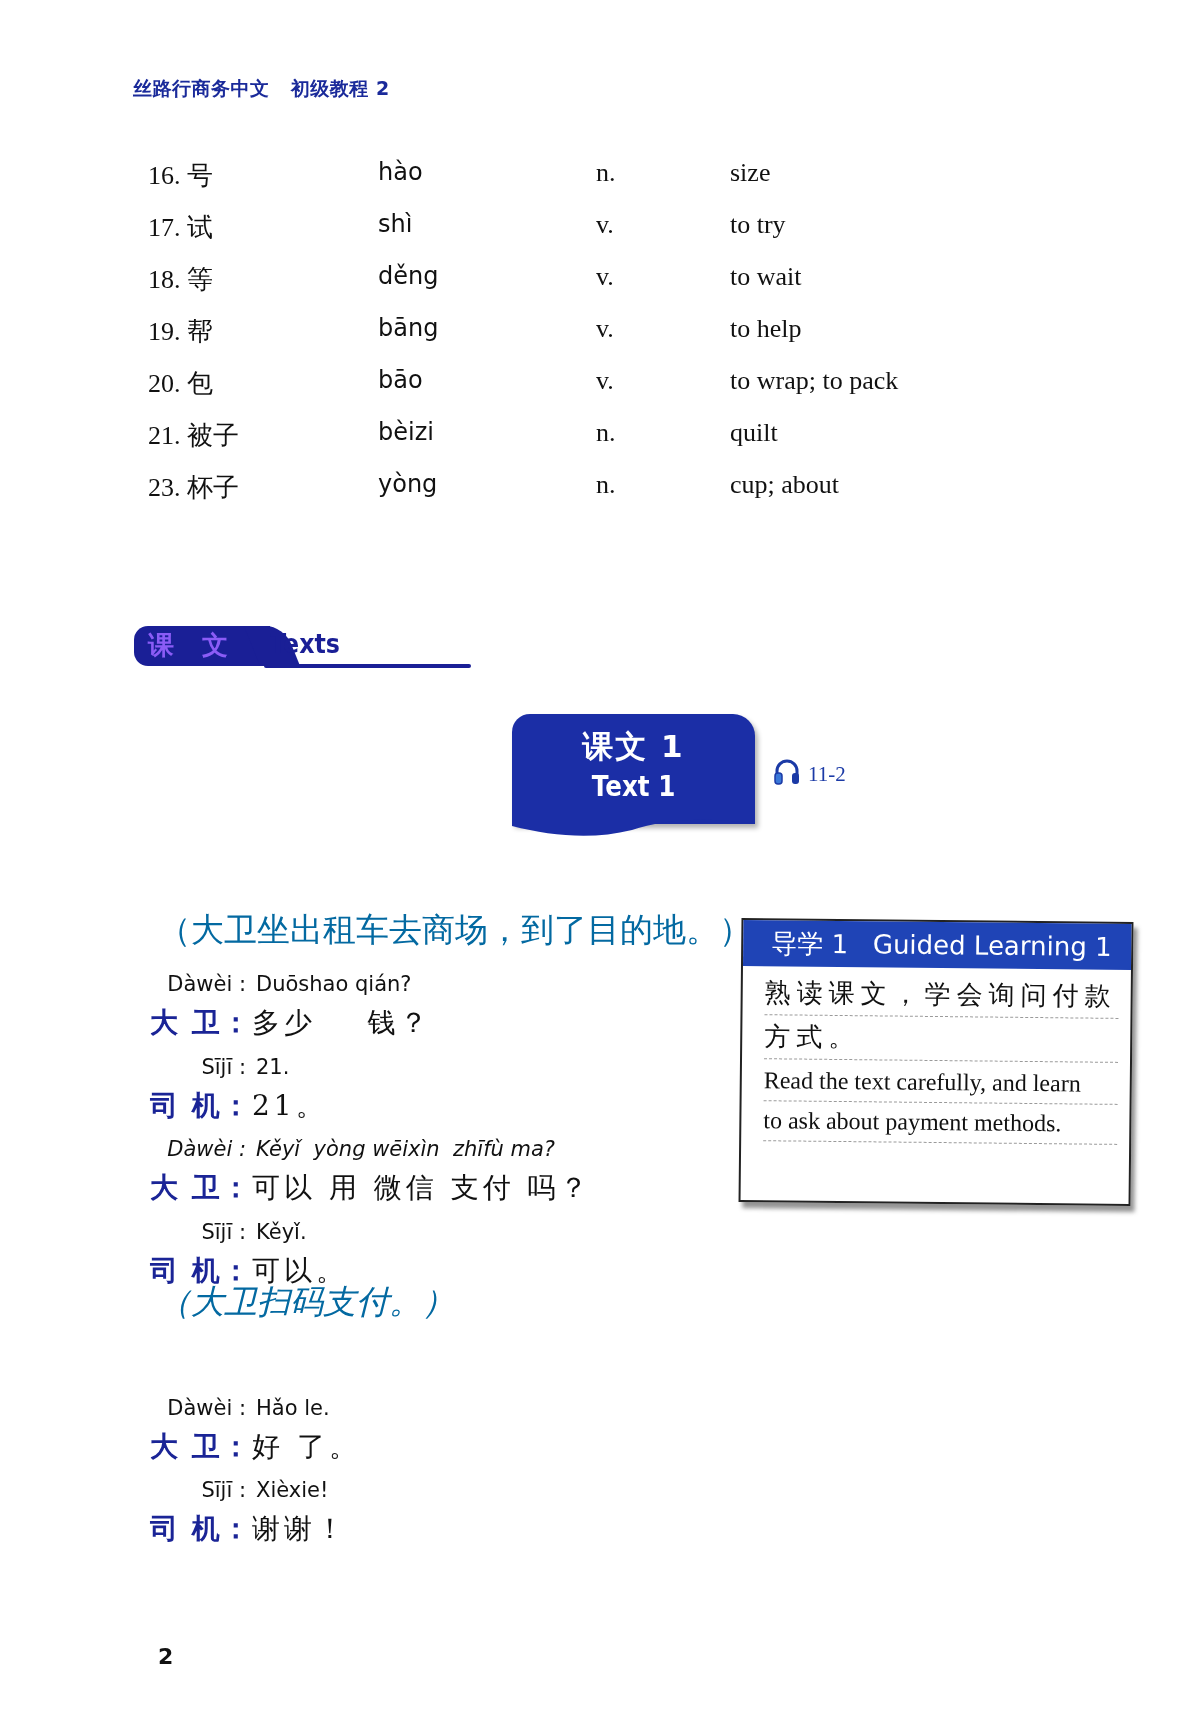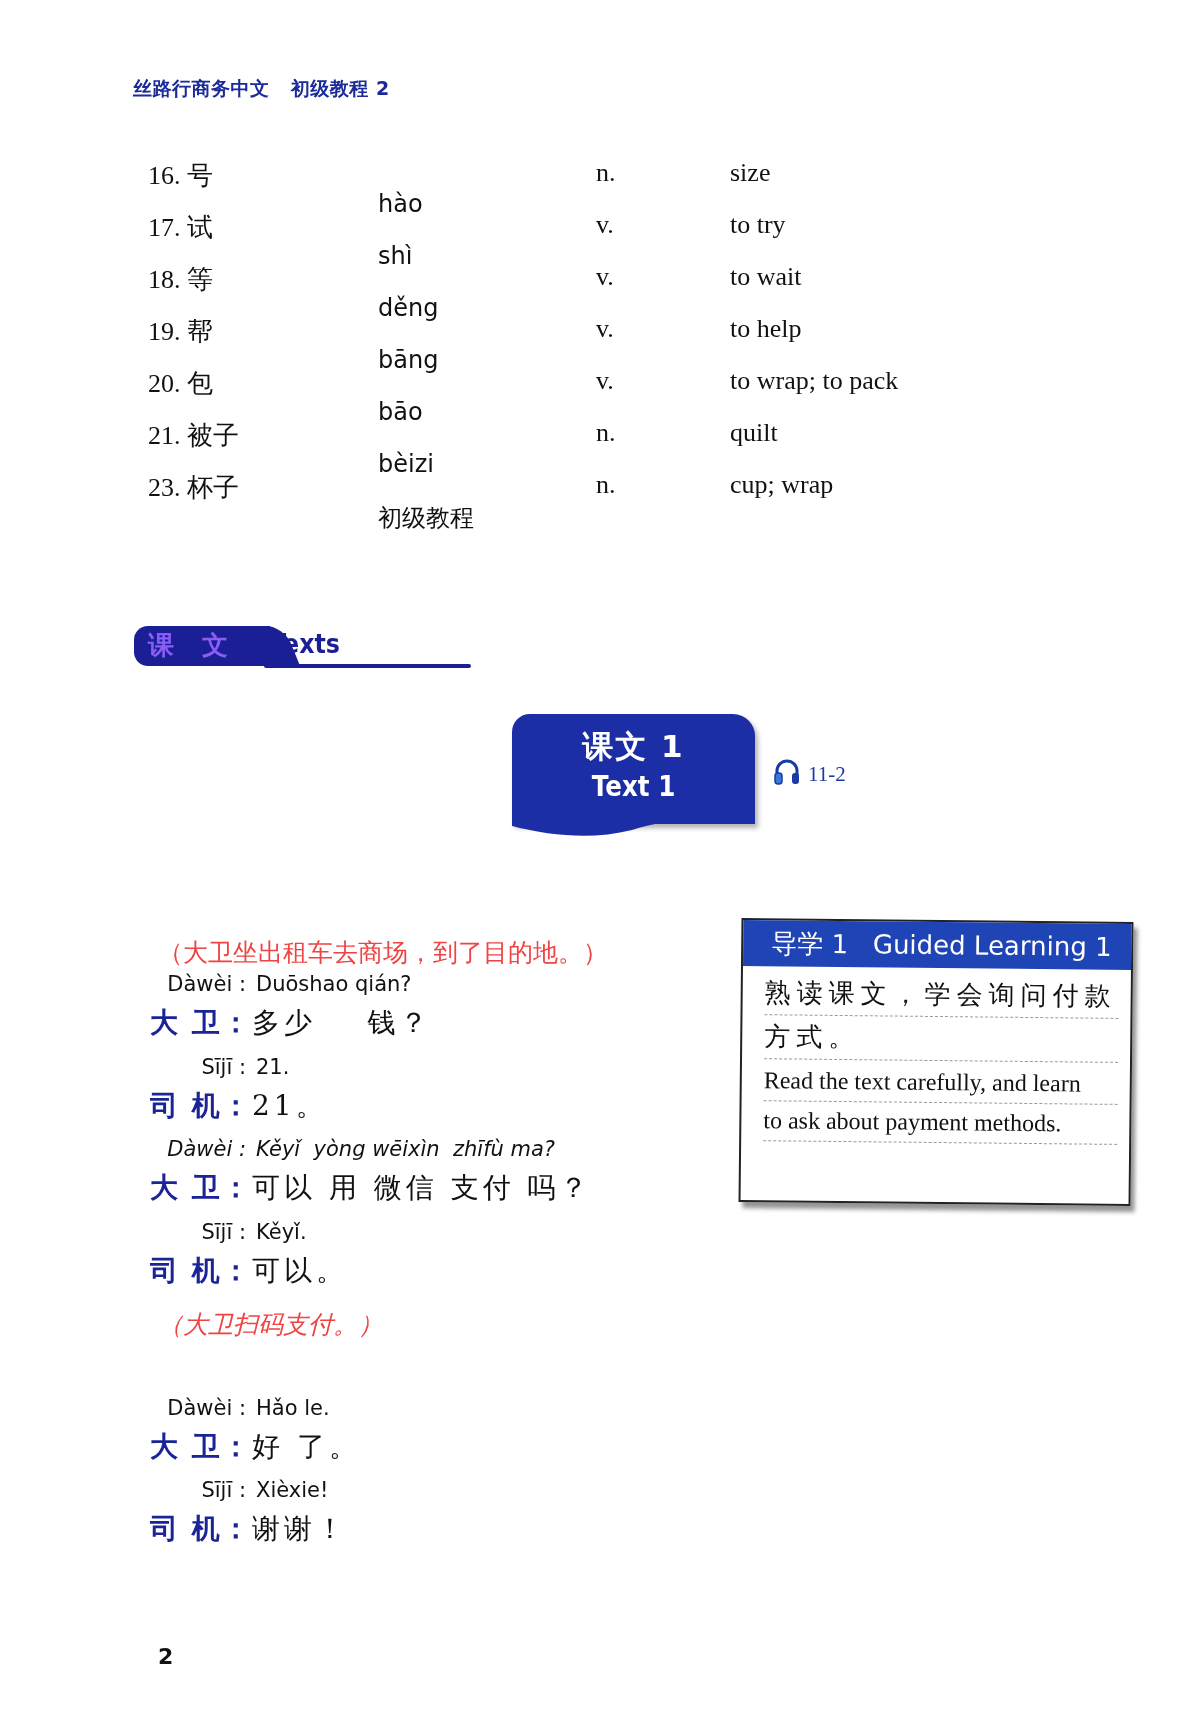--- a/index.html
+++ b/index.html
@@ -9,21 +9,21 @@
   }
   .abs { position: absolute; }
   .running-head {
     left: 133px; top: 76px; font-family: "DejaVu Sans", sans-serif; font-weight: bold;
     font-size: 19px; color: #1a2a9a; letter-spacing: 0.5px; white-space: pre;
   }
   .vocab { left: 148px; top: 158px; width: 900px; }
   .vrow { position: relative; height: 52px; font-size: 26px; }
   .vrow span { position: absolute; top: 0; white-space: nowrap; }
   .c-word { left: 0; font-family: "Liberation Serif", serif; }
-  .c-pinyin { left: 230px; font-family: "DejaVu Sans", sans-serif; font-size: 24px; margin-top: 32px; }
+  .c-pinyin { left: 230px; font-family: "DejaVu Sans", sans-serif; font-size: 24px; }
   .c-pos { left: 448px; }
   .c-meaning { left: 582px; text-align: center; }
 
   .texts-banner { left: 134px; top: 624px; height: 46px; width: 205px; }
   .texts-pill {
     position: absolute; left: 0; top: 2px; width: 136px; height: 40px; background: #1a1f96;
     border-radius: 14px 0 0 14px; 
   }
   .texts-pill::after {
     content: ""; position: absolute; right: -22px; top: 0; width: 40px; height: 40px; background: #1a1f96;
@@ -47,21 +47,21 @@
   .text1-banner::after {
     content: ""; position: absolute; left: 0; bottom: -14px; width: 243px; height: 28px; background: #1b2ea6;
     clip-path: path("M0,0 L243,0 L243,14 C190,6 150,10 120,20 C80,30 40,26 0,16 Z");
   }
   .text1-cn { position: absolute; left: 0; right: 0; top: 12px; font-size: 31px; letter-spacing: 2px; }
   .text1-en { position: absolute; left: 0; right: 0; top: 56px; font-size: 28px; transform: scaleX(0.88); }
   .audio { left: 772px; top: 757px; display: flex; align-items: center; gap: 6px; }
   .audio svg { width: 30px; height: 30px; }
   .audio-label { font-family: "Liberation Serif", serif; font-size: 21px; color: #1b3aa6; }
 
-  .stage { left: 158px; font-family: "DejaVu Sans", sans-serif; font-size: 25px; color: #ef4444; white-space: nowrap; margin-top: 28px; }
+  .stage { left: 158px; font-family: "DejaVu Sans", sans-serif; font-size: 33px; color: #0369a1; white-space: nowrap; }
   .py-line { position: absolute; font-family: "DejaVu Sans", sans-serif; font-size: 21px; color: #111; white-space: pre; }
   .py-speaker { display: inline-block; width: 96px; text-align: right; padding-right: 10px; }
   .cn-line { position: absolute; font-size: 28px; white-space: pre; }
   .cn-speaker { display: inline-block; width: 102px; font-family: "DejaVu Sans", sans-serif; font-weight: bold; color: #1a2496; letter-spacing: 2px; }
   .cn-speech { font-family: "DejaVu Serif", serif; color: #111; letter-spacing: 4px; }
 
   .guide-box {
     left: 740px; top: 920px; width: 388px; height: 280px; background: #fff;
     border: 2px solid #222; box-shadow: 4px 6px 4px rgba(60,60,60,0.55); transform: rotate(0.6deg);
   }
@@ -112,23 +112,23 @@
     <span class="c-meaning">to wrap; to pack</span>
   </div>
   <div class="vrow">
     <span class="c-word"><span style="position:static">21.</span> <span style="position:static">被子</span></span>
     <span class="c-pinyin">bèizi</span>
     <span class="c-pos">n.</span>
     <span class="c-meaning">quilt</span>
   </div>
   <div class="vrow">
     <span class="c-word"><span style="position:static">23.</span> <span style="position:static">杯子</span></span>
-    <span class="c-pinyin">初级教程</span>
+    <span class="c-pinyin">yòng</span>
     <span class="c-pos">n.</span>
-    <span class="c-meaning">cup; wrap</span>
+    <span class="c-meaning">cup; about</span>
   </div>
 </div>
 
 <div class="abs texts-banner">
   <div class="texts-pill"></div>
   <div class="texts-underline"></div>
   <span class="texts-cn">课文</span>
   <span class="texts-en">Texts</span>
 </div>
 

